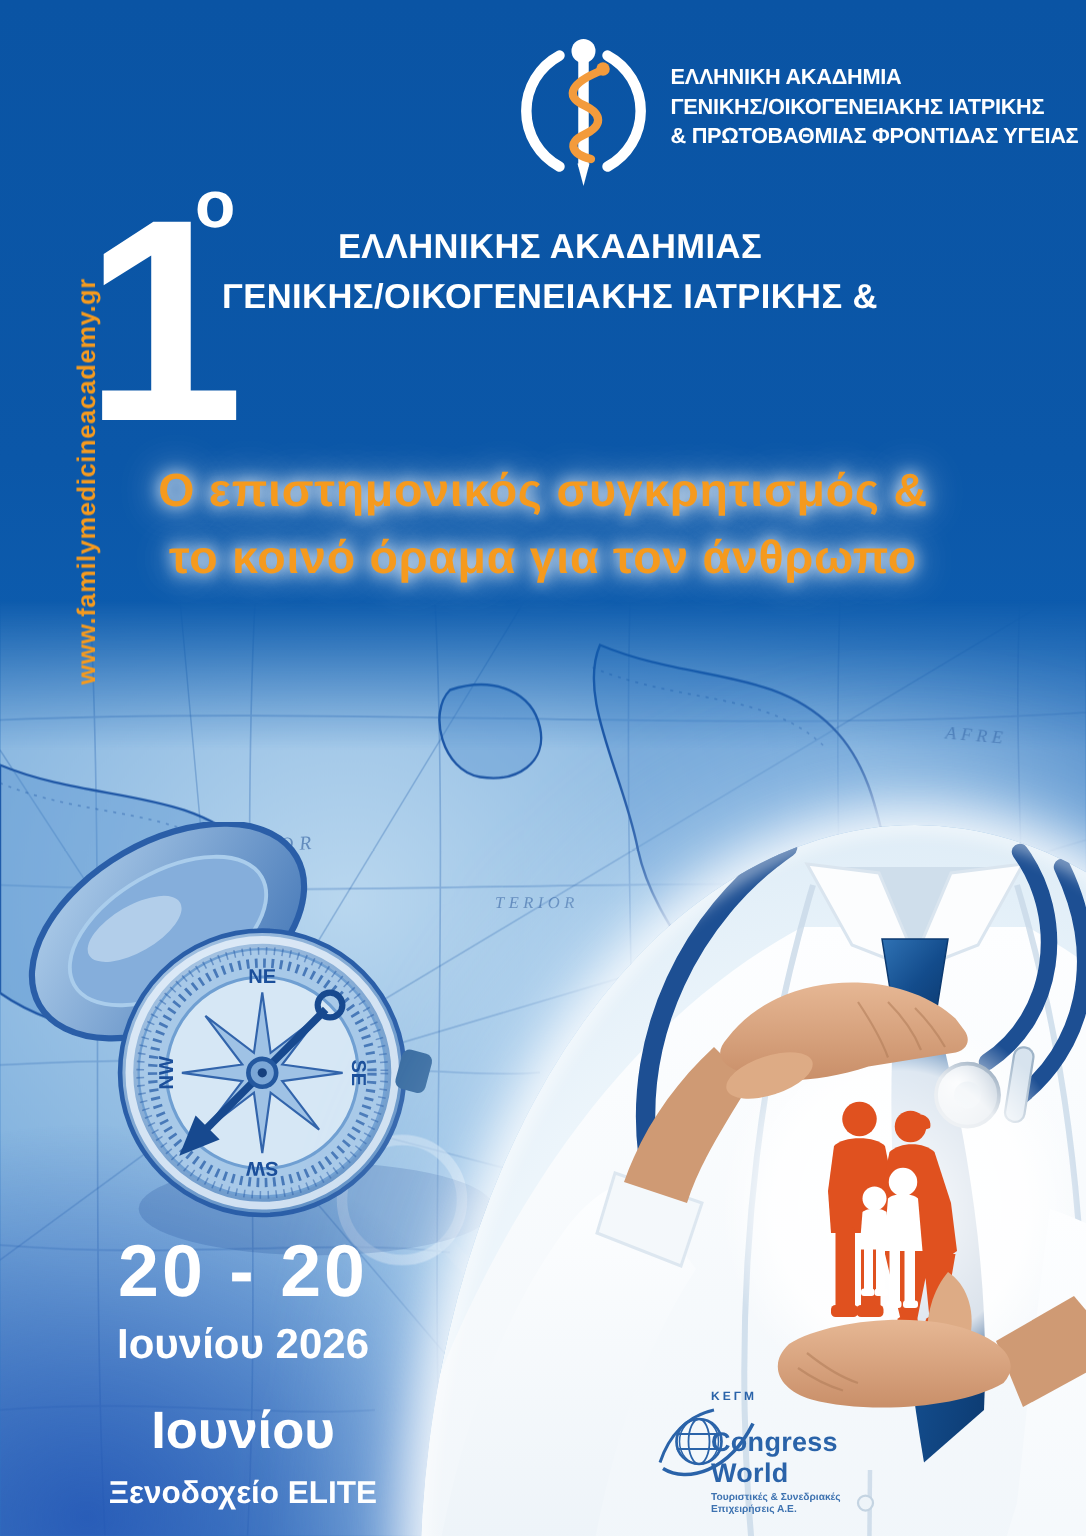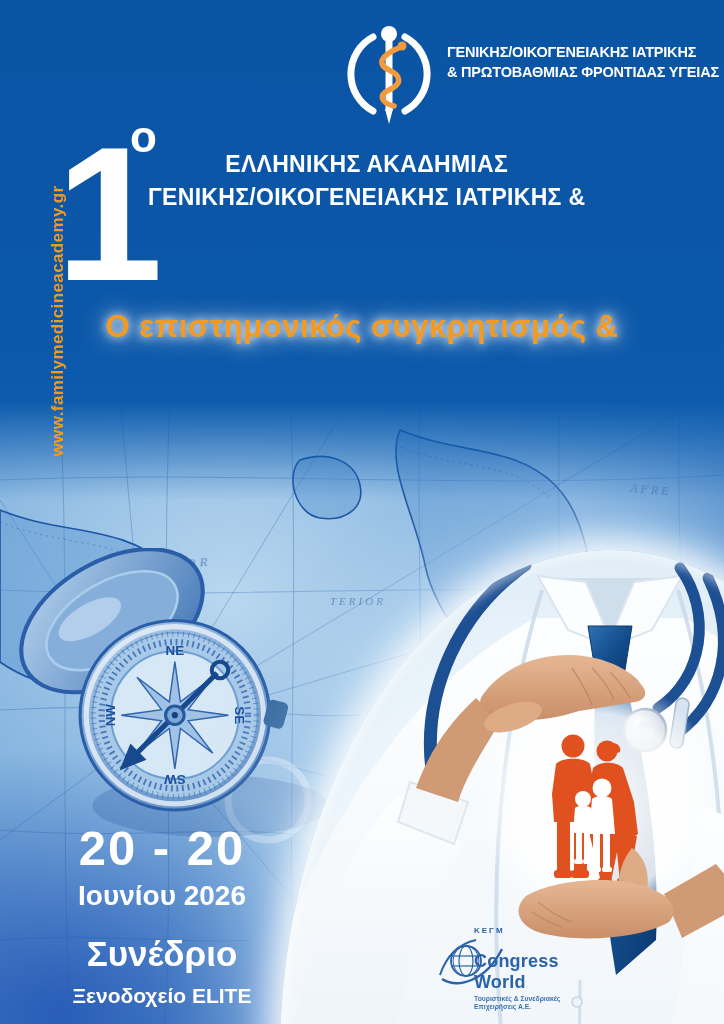--- a/index.html
+++ b/index.html
@@ -323,37 +323,39 @@
   <svg class="abs acad-logo-icon" viewBox="0 0 92 100">
     <path d="M30,12 A42 42 0 0 0 30,86" fill="none" stroke="#ffffff" stroke-width="7" stroke-linecap="round"></path>
     <path d="M62,12 A42 42 0 0 1 62,86" fill="none" stroke="#ffffff" stroke-width="7" stroke-linecap="round"></path>
     <line x1="46" y1="14" x2="46" y2="86" stroke="#ffffff" stroke-width="7"></line>
     <polygon points="42,84 50,84 46,99" fill="#ffffff"></polygon>
     <circle cx="46" cy="9" r="8" fill="#ffffff"></circle>
     <circle cx="59" cy="21" r="4.5" fill="#f39b3c"></circle>
     <path d="M58,22 C38,30 33,39 46,45 C59,51 59,59 46,65 C35,70 38,78 51,81" fill="none" stroke="#f39b3c" stroke-width="5.5" stroke-linecap="round"></path>
   </svg>
   <div class="abs acad-logo-text">
+    <div>ΕΛΛΗΝΙΚΗ ΑΚΑΔΗΜΙΑ</div>
     <div>ΓΕΝΙΚΗΣ/ΟΙΚΟΓΕΝΕΙΑΚΗΣ ΙΑΤΡΙΚΗΣ</div>
     <div>&amp; ΠΡΩΤΟΒΑΘΜΙΑΣ ΦΡΟΝΤΙΔΑΣ ΥΓΕΙΑΣ</div>
   </div>
 
   <div class="abs big-one">1</div>
   <div class="abs big-one-ord">ο</div>
   <div class="abs title-block">
     <div class="tc">ΕΛΛΗΝΙΚΗΣ ΑΚΑΔΗΜΙΑΣ</div>
     <div class="tc">ΓΕΝΙΚΗΣ/ΟΙΚΟΓΕΝΕΙΑΚΗΣ ΙΑΤΡΙΚΗΣ &amp;</div>
   </div>
 
   <div class="abs subtitle">
     <div>Ο επιστημονικός συγκρητισμός &amp;</div>
+    <div>το κοινό όραμα για τον άνθρωπο</div>
   </div>
 
   <div class="abs website">www.familymedicineacademy.gr</div>
 
   <div class="abs date-block">
     <div class="d1">20 - 20</div>
     <div class="d2">Ιουνίου 2026</div>
-    <div class="d3">Συνέδριο</div>
+    <div class="d3">Ιουνίου</div>
     <div class="d4">Ξενοδοχείο ELITE</div>
   </div>
 
 </div>
 
 </body></html>

